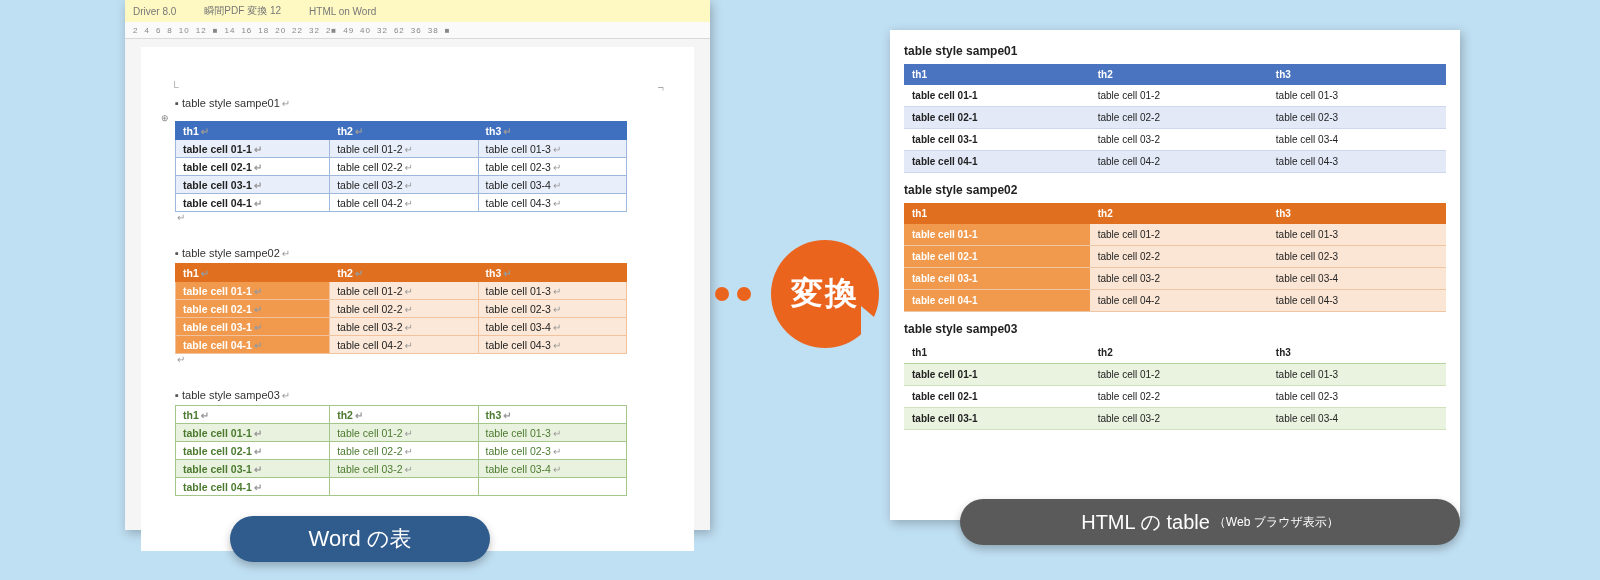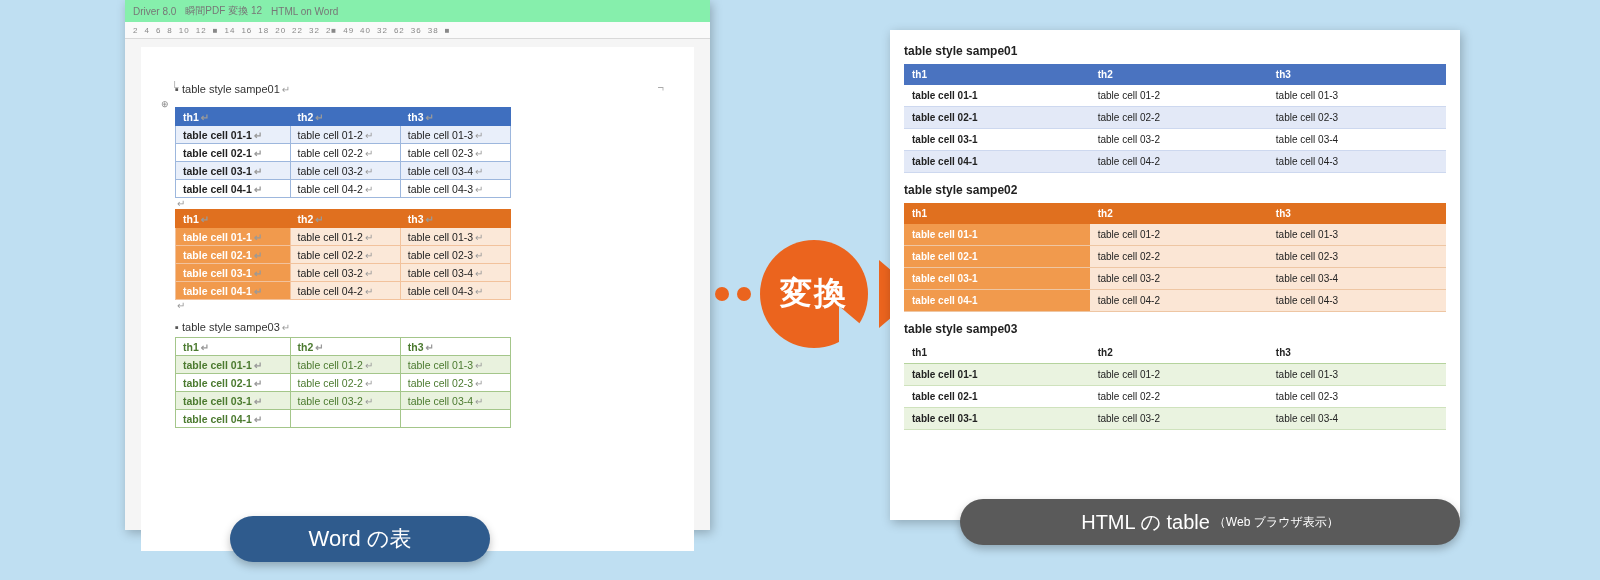--- a/index.html
+++ b/index.html
@@ -12,39 +12,39 @@
   }
 
   
   .word-panel {
     position:absolute; left:125px; top:0; width:585px; height:530px;
     background:#f5f5f5;
     box-shadow:2px 3px 10px rgba(0,0,0,.25);
   }
   .word-toolbar {
     height:22px; padding:0 8px; color:#777; font-size:10px;
-    display:flex; align-items:center; gap:9px; background:#86efac;
+    display:flex; align-items:center; gap:28px; background:#fef9c3;
     white-space:nowrap; overflow:hidden;
   }
   .word-ruler {
     height:16px; background:#fafafa; border-bottom:1px solid #d9d9d9;
     font-size:8.5px; letter-spacing:1px; color:#888; padding-left:8px;
     display:flex; align-items:center; gap:6px; white-space:nowrap; overflow:hidden;
   }
   .word-ruler span{font-size:8px;}
   .word-page { background:#fff; margin:8px 16px 0 16px; padding:26px 34px 8px 34px; min-height:calc(100% - 60px); position:relative; }
   .word-page::before{ content:"¬"; position:absolute; right:30px; top:34px; color:#aaa; }
   .page-corner-l{ position:absolute; left:30px; top:34px; color:#aaa; }
 
-  .w-caption { font-size:11px; color:#333; margin:10px 0 4px 0; }
+  .w-caption { font-size:11px; color:#333; margin:24px 0 4px 0; }
   .w-caption::before{content:"▪ "; color:#555;}
   .para-mark { color:#999; font-size:10px; margin-left:2px; }
   .anchor { font-size:9px; color:#888; margin:0 0 -2px -14px; }
 
-  table.w-tbl { border-collapse:collapse; width:336px; font-size:10.5px;padding-left:12px; }
+  table.w-tbl { border-collapse:collapse; width:452px; font-size:10.5px;padding-left:12px; }
   table.w-tbl td, table.w-tbl th { padding:2.5px 7px; text-align:left; }
 
   
   .t-blue th{ background:#3f6fbf; color:#fff; font-weight:bold; border:1px solid #3f6fbf;}
   .t-blue td{ border:1px solid #9db7dd;}
   .t-blue tr:nth-child(even) td{ background:#e9effa;}
   .t-blue td:first-child{ font-weight:bold;}
 
   
   .t-orange th{ background:#e0701f; color:#fff; font-weight:bold; border:1px solid #e0701f;}
@@ -79,21 +79,21 @@
   .b-orange th{ background:#e0701f; color:#fff;}
   .b-orange td{ background:#fbe6d5; border-bottom:1px solid #eec6a3;}
   .b-orange td:first-child{ background:#f19a4d; color:#fff; font-weight:bold;}
 
   .b-green th{ background:#fff; font-weight:bold; color:#222; border-bottom:1px solid #b5d39d;}
   .b-green td{ border-bottom:1px solid #cfe2bd;}
   .b-green tr:nth-child(even) td{ background:#eaf3e0;}
   .b-green td:first-child{ font-weight:bold;}
 
   
-  .convert-wrap{ position:absolute; left:715px; top:240px; display:flex; align-items:center; gap:5px; }
+  .convert-wrap{ position:absolute; left:715px; top:240px; display:flex; align-items:center; gap:16px; }
   .dots{ display:flex; gap:8px; margin-right:4px;}
   .dots span{ width:14px; height:14px; border-radius:50%; background:#eb641e; display:block;}
   .badge{
     width:108px; height:108px; border-radius:50%; background:#eb641e; color:#fff;
     display:flex; align-items:center; justify-content:center;
     font-size:32px; font-weight:bold; letter-spacing:2px;
   }
   .arrow{
     width:0;height:0; border-top:34px solid transparent; border-bottom:34px solid transparent;
     border-left:40px solid #eb641e; margin-left:6px;
@@ -180,20 +180,23 @@
           </tr>
           <tr>
             <td>table cell 04-1<span class="para-mark">↵</span></td>
             <td>table cell 04-2<span class="para-mark">↵</span></td>
             <td>table cell 04-3<span class="para-mark">↵</span></td>
           </tr>
         </tbody>
       </table>
     <div class="para-mark">↵</div>
 
+    <div class="w-caption">
+      <span>table style sampe02</span><span class="para-mark">↵</span>
+    </div>
     <table class="w-tbl t-orange" id="w-orange">
         <tbody>
           <tr>
             <th>th1<span class="para-mark">↵</span></th>
             <th>th2<span class="para-mark">↵</span></th>
             <th>th3<span class="para-mark">↵</span></th>
           </tr>
           <tr>
             <td>table cell 01-1<span class="para-mark">↵</span></td>
             <td>table cell 01-2<span class="para-mark">↵</span></td>

